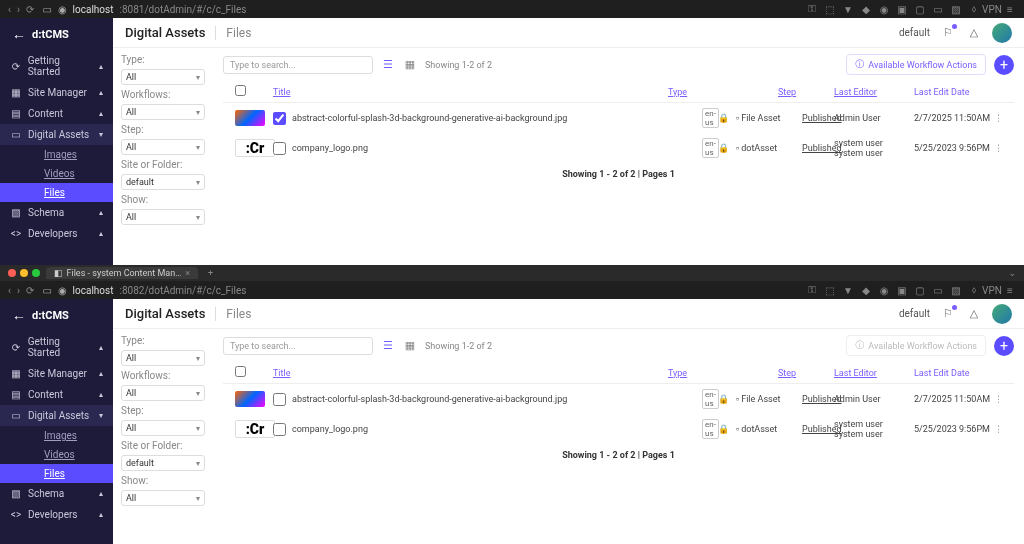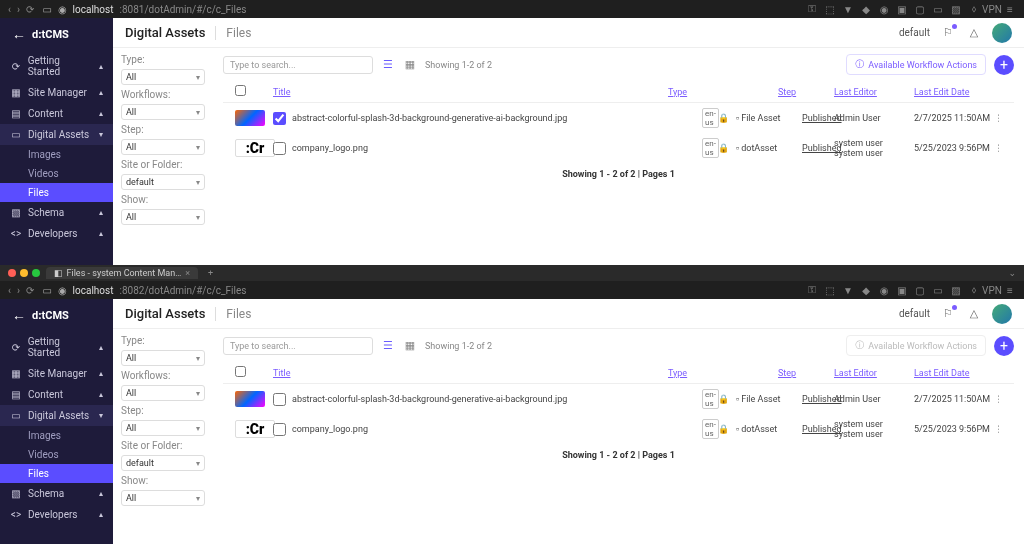--- a/index.html
+++ b/index.html
@@ -31,21 +31,21 @@
 
 .sidebar { width: 113px; background: #1e1b3a; color: #c9c7da; display: flex; flex-direction: column; font-size: 10px; }
 .logo { padding: 8px 12px; display: flex; align-items: center; gap: 6px; }
 .logo .back { color: #fff; font-size: 14px; }
 .logo .brand { font-weight: 700; font-size: 11px; color: #fff; }
 .logo .brand b { color: #fff; }
 .navitem { padding: 5px 10px; display: flex; align-items: center; gap: 6px; cursor: pointer; }
 .navitem .ico { width: 12px; text-align: center; }
 .navitem .chev { margin-left: auto; font-size: 8px; }
 .navitem.open { background: #2a2750; }
-.subitem { padding: 4px 10px 4px 28px; color: #a09ec0; cursor: pointer; }
+.subitem { padding: 4px 10px 4px 44px; color: #a09ec0; cursor: pointer; text-decoration: underline; }
 .subitem.active { background: #5b4dff; color: #fff; }
 
 .main { flex: 1; display: flex; flex-direction: column; background: #fff; overflow: hidden; }
 .crumbs { height: 30px; border-bottom: 1px solid #eee; display: flex; align-items: center; padding: 0 12px; gap: 10px; }
 .crumbs .c1 { font-size: 13px; font-weight: 500; color: #222; }
 .crumbs .c2 { font-size: 12px; color: #888; border-left: 1px solid #ddd; padding-left: 10px; }
 .crumbs .right { margin-left: auto; display: flex; align-items: center; gap: 10px; }
 .crumbs .persona { font-size: 10px; color: #555; }
 .crumbs .iconbtn { width: 16px; height: 16px; display: flex; align-items: center; justify-content: center; color: #666; position: relative; }
 .crumbs .dot { position: absolute; top: -1px; right: -1px; width: 5px; height: 5px; background: #7b5cff; border-radius: 50%; }
@@ -68,21 +68,21 @@
 .wfbtn.dis { color: #bbb; border-color: #eee; }
 .addbtn { width: 20px; height: 20px; border-radius: 50%; background: #5b4dff; color: #fff; display: flex; align-items: center; justify-content: center; font-size: 14px; }
 
 .thead { display: flex; align-items: center; padding: 4px 0; border-bottom: 1px solid #eee; font-size: 9px; color: #7b5cff; }
 .thead .cb { width: 50px; padding-left: 12px; }
 .thead .cb input { width: 11px; height: 11px; }
 .thead .ct { flex: 1; text-decoration: underline; }
 .thead .cty { width: 66px; text-decoration: underline; margin-left: 16px; }
 .thead .cst { width: 56px; text-decoration: underline; margin-left: 44px; }
 .thead .ced { width: 80px; text-decoration: underline; }
-.thead .cdt { width: 80px; text-decoration: underline; }
+.thead .cdt { width: 80px; }
 .thead .cm { width: 20px; }
 
 .trow { display: flex; align-items: center; padding: 5px 0; font-size: 9px; color: #444; }
 .trow .thumb { width: 40px; height: 16px; background: linear-gradient(135deg,#f60,#06f,#f0f); border-radius: 2px; margin-right: 8px; text-align: right; }
 .trow .thumb.logo { background: #fff; border: 1px solid #ddd; color: #000; font-weight: 900; font-size: 14px; display: flex; align-items: center; justify-content: center; }
 .trow .cb { width: 50px; padding-left: 12px; display: flex; align-items: center; }
 .trow .ct { flex: 1; display: flex; align-items: center; }
 .trow .status { width: 36px; display: flex; align-items: center; gap: 20px; }
 .trow .sdot { width: 8px; height: 8px; border-radius: 50%; background: #2a2; }
 .trow .lang { border: 1px solid #ccc; border-radius: 2px; padding: 0 2px; font-size: 8px; color: #666; }

